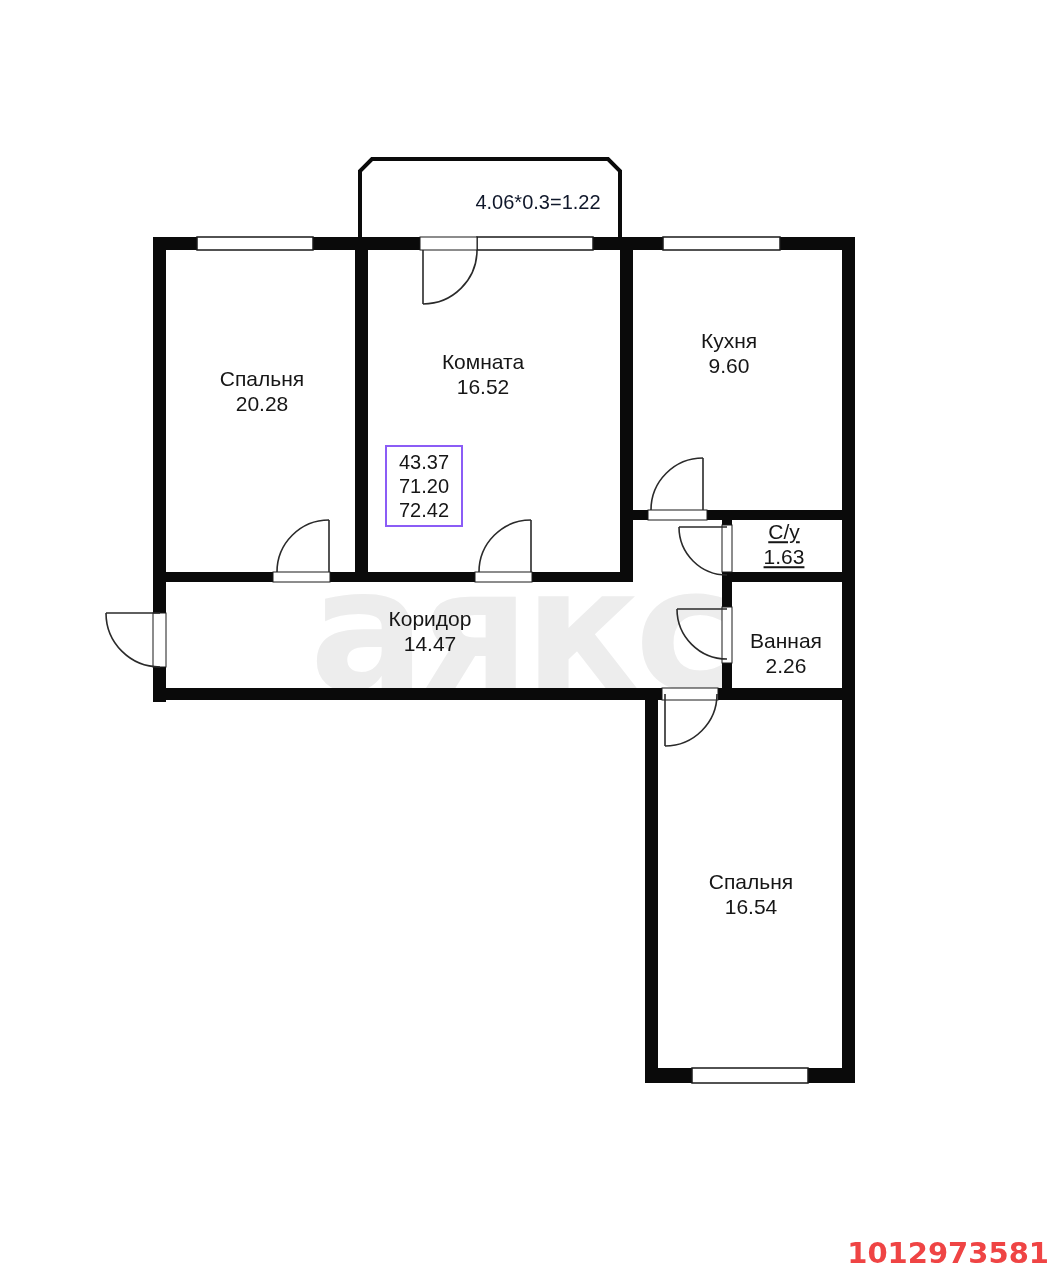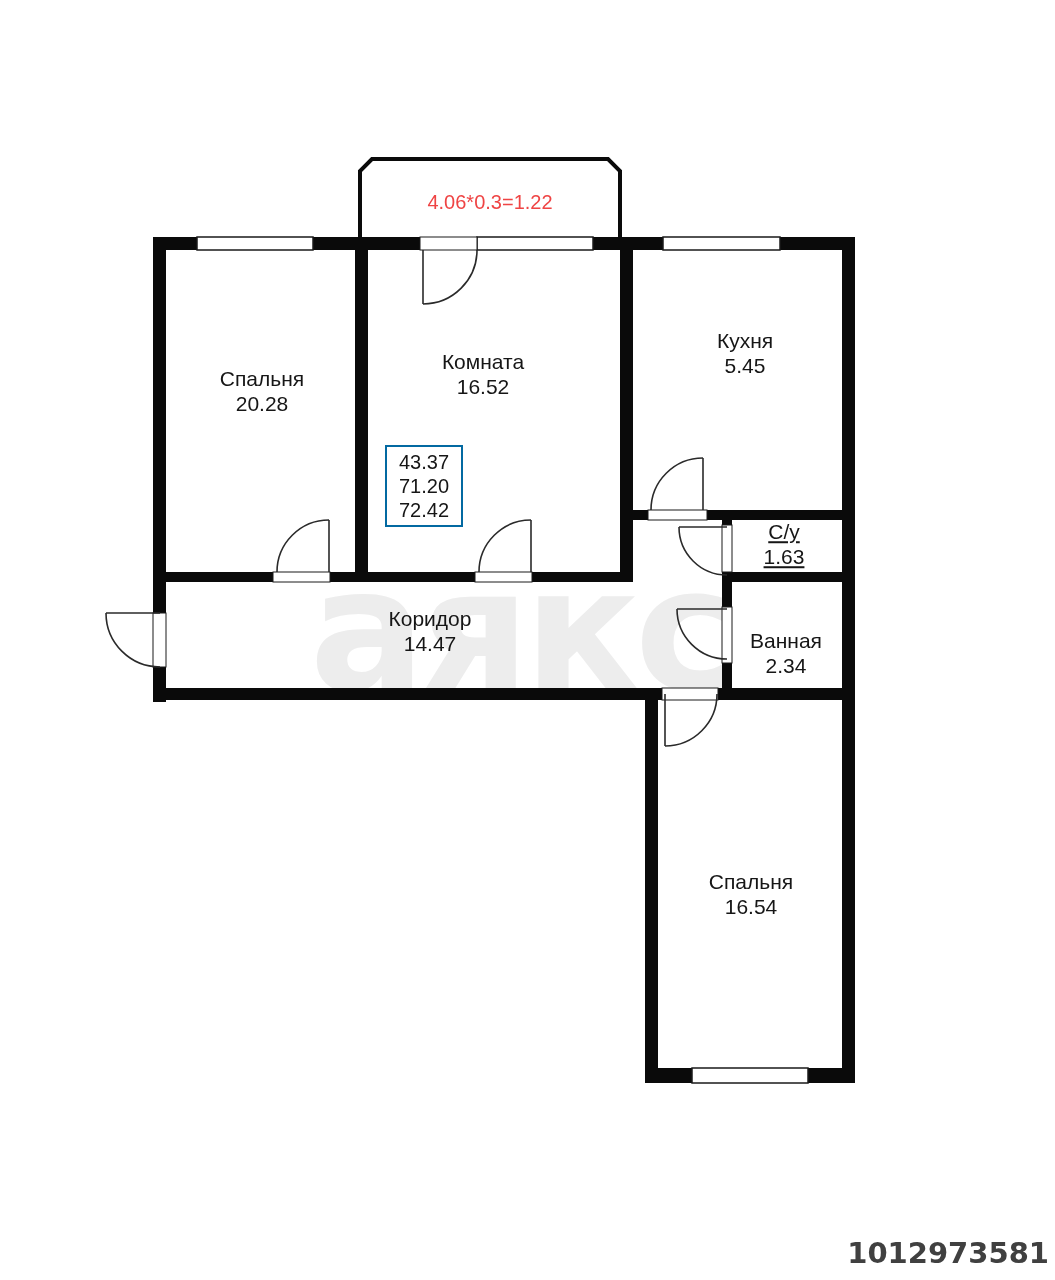--- a/index.html
+++ b/index.html
@@ -13,25 +13,25 @@
     letter-spacing:-6px;line-height:1;z-index:0;user-select:none;white-space:nowrap;
   }
   svg.plan{position:absolute;left:0;top:0;z-index:1;}
   .room-label{
     position:absolute;z-index:2;transform:translate(-50%,-50%);
     text-align:center;color:#161616;font-size:21px;line-height:1.18;white-space:nowrap;
   }
   .room-label .area-line{display:block;}
   .balcony-label{
     position:absolute;z-index:2;transform:translate(-50%,-50%);
-    color:#ef4444;font-size:20px;white-space:nowrap;
+    color:#0f172a;font-size:20px;white-space:nowrap;margin-left:48px;
   }
   .area-box{
     position:absolute;left:385px;top:445px;width:74px;z-index:2;
-    border:2px solid #0369a1;background:#fff;text-align:center;
+    border:2px solid #8b5cf6;background:#fff;text-align:center;
     font-size:20px;line-height:24px;padding:3px 0;color:#161616;
   }
   .listing-id{
     position:absolute;right:6px;top:1236px;z-index:3;
     font-family:"DejaVu Sans", sans-serif;font-weight:bold;font-size:29px;
     letter-spacing:0px;white-space:nowrap;
   }
 </style>
 </head>
 <body>
@@ -143,46 +143,46 @@
   <div class="room-label" style="left:262px;top:392px;">
     <span>Спальня</span>
     <span class="area-line">20.28</span>
   </div>
 
   <div class="room-label" style="left:483px;top:375px;">
     <span>Комната</span>
     <span class="area-line">16.52</span>
   </div>
 
-  <div class="room-label" style="left:729px;top:354px;margin-left:16px;">
+  <div class="room-label" style="left:729px;top:354px;">
     <span>Кухня</span>
-    <span class="area-line">5.45</span>
+    <span class="area-line">9.60</span>
   </div>
 
   <div class="room-label" style="left:784px;top:545px;text-decoration:underline;">
     <span>С/у</span>
     <span class="area-line">1.63</span>
   </div>
 
   <div class="room-label" style="left:786px;top:634px;margin-top:20px;">
     <span>Ванная</span>
-    <span class="area-line">2.34</span>
+    <span class="area-line">2.26</span>
   </div>
 
   <div class="room-label" style="left:430px;top:632px;">
     <span>Коридор</span>
     <span class="area-line">14.47</span>
   </div>
 
   <div class="room-label" style="left:751px;top:895px;">
     <span>Спальня</span>
     <span class="area-line">16.54</span>
   </div>
 
   <div class="area-box">
     <div>43.37</div>
     <div>71.20</div>
     <div>72.42</div>
   </div>
 
-  <div class="listing-id" style="color:#404040;">1012973581</div>
+  <div class="listing-id" style="color:#ef4444;">1012973581</div>
 
 </div>
 
 </body></html>

